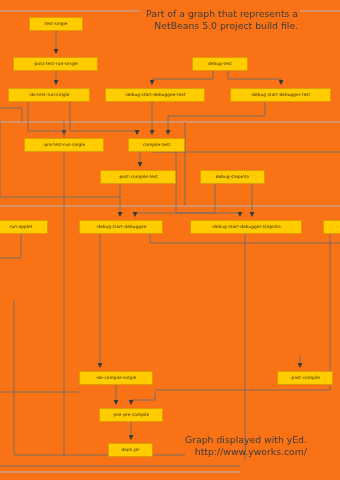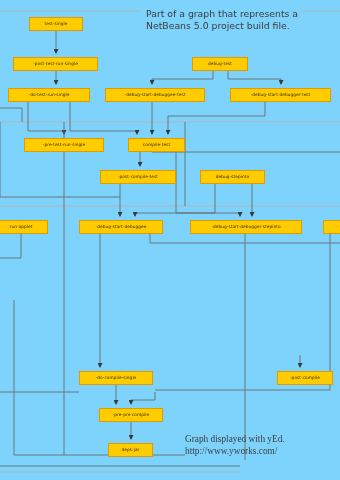--- a/index.html
+++ b/index.html
@@ -1,27 +1,27 @@
 <!DOCTYPE html>
 <html><head>
 <meta charset="utf-8">
 <style>
   html,body{margin:0;padding:0;background:#ffffff;}
   body{width:340px;height:480px;overflow:hidden;
        font-family:"DejaVu Sans","Liberation Sans",sans-serif;}
-  #stage{position:relative;width:340px;height:480px;background:#7dd3fc;}
+  #stage{position:relative;width:340px;height:480px;background:#f97316;text-align:right;}
   #edges{position:absolute;left:0;top:0;width:340px;height:480px;}
   .node{position:absolute;box-sizing:border-box;
         background:#ffcc00;border:1px solid #e09b00;
         display:flex;align-items:center;justify-content:center;
         color:#3a2d00;font-size:4.3px;letter-spacing:.05px;
         white-space:nowrap;overflow:hidden;line-height:1;}
   .caption{position:absolute;color:#3c3c3c;line-height:1.28;}
   #hdr{left:146px;top:8px;font-size:9.3px;}
-  #foot{left:185px;top:434px;font-size:9.3px;font-family:Liberation Serif, serif;}
+  #foot{left:185px;top:434px;font-size:9.3px;}
 </style>
 </head>
 <body>
 
 <div id="stage">
 
   <svg id="edges" viewBox="0 0 340 480">
     <defs>
       <marker id="ah" markerWidth="5" markerHeight="5" refX="4" refY="2.5" orient="auto" markerUnits="userSpaceOnUse">
         <path d="M0,0 L5,2.5 L0,5 z" fill="#3a3a3a"></path>

